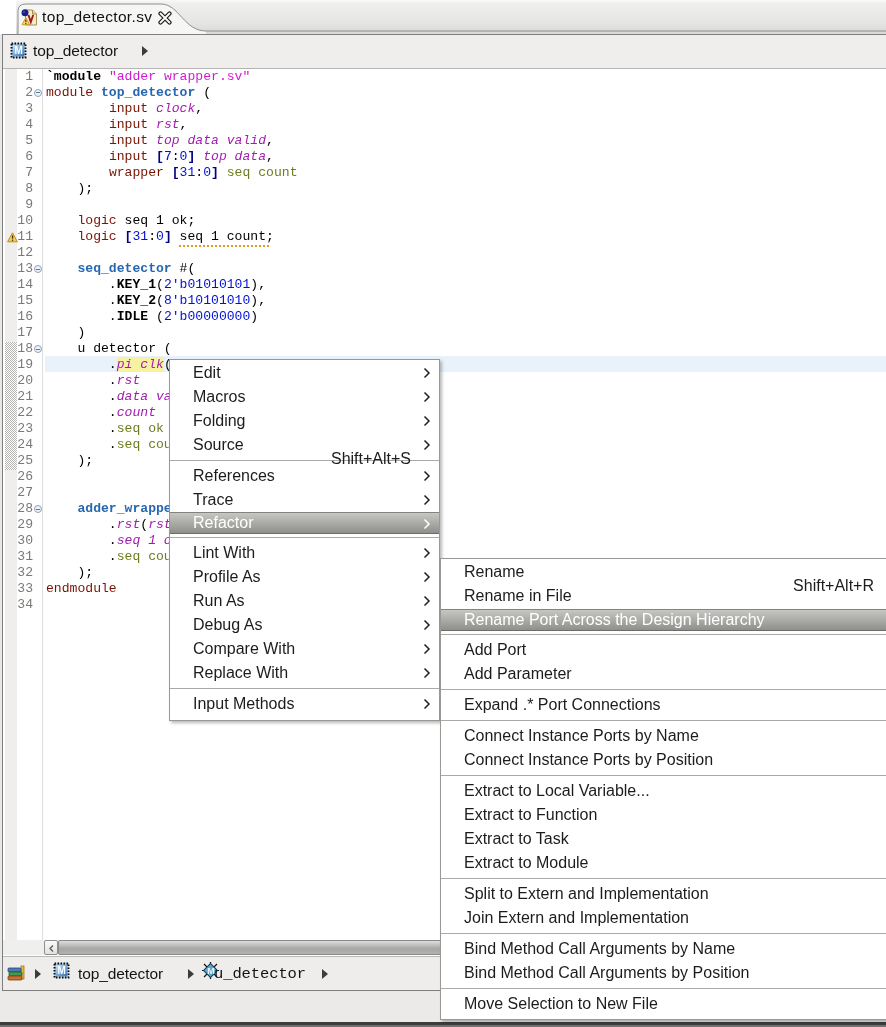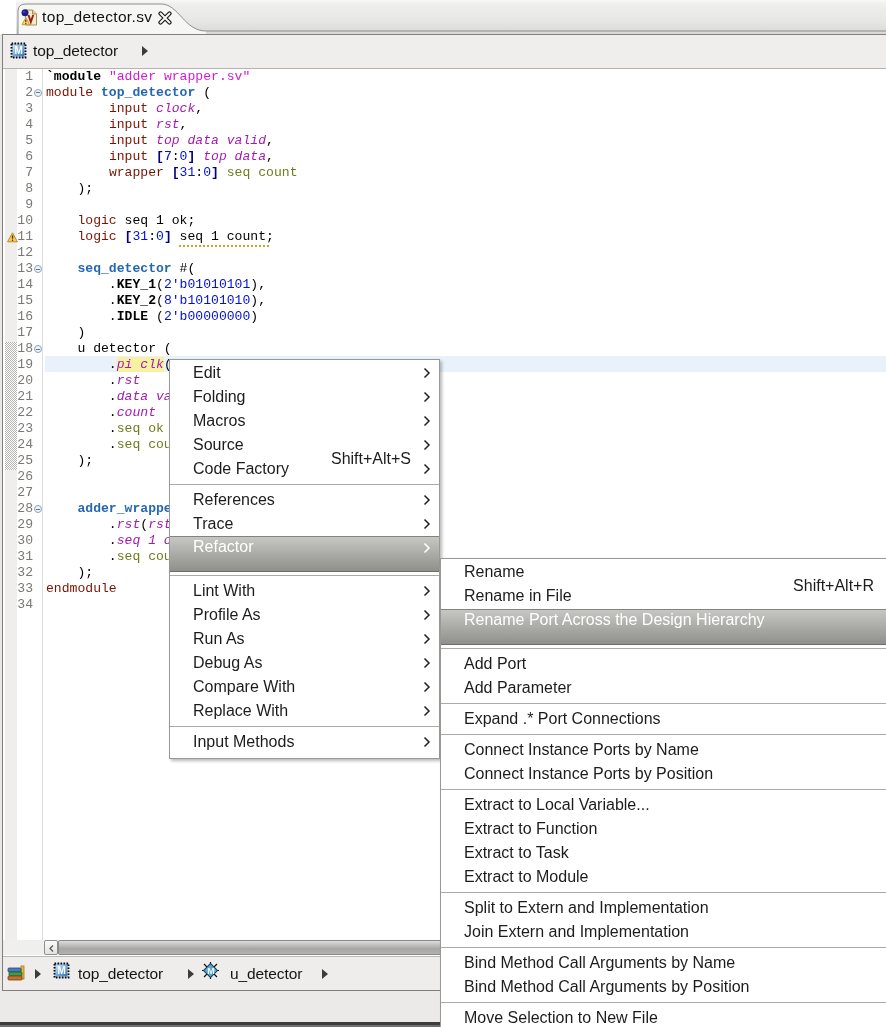--- a/index.html
+++ b/index.html
@@ -70,21 +70,21 @@
 #dark1 { position:absolute; left:0; top:1022px; width:886px; height:3px; background:#3c3c3c; }
 #dark2 { position:absolute; left:0; top:1025px; width:886px; height:2px; background:#6f6f6f; }
 
 
 .menu { position:absolute; background:#fff; border:1px solid #989894;
   box-shadow:2px 2px 3px rgba(0,0,0,0.28); font-size:16px; color:#1c1c1c; }
 .mi { position:relative; height:24px; line-height:23px; padding-left:23px; white-space:nowrap; }
 .mi .acc { position:absolute; top:14px;margin-left:40px; }
 .mi svg.chev { position:absolute; top:6px; }
 .msep { height:0; border-top:1px solid #aaaaa6; margin:3px 0; }
-.hl { height:36px; line-height:20px; margin:1px 0; color:#fff;
+.hl { height:22px; line-height:20px; margin:1px 0; color:#fff;
   background:linear-gradient(#c6c6c3,#8f8f8c); border-top:1px solid #82827e; border-bottom:1px solid #6d6d69; }
 #menu1 { left:169px; top:359px; width:271px; padding-top:1px; padding-bottom:4px; }
 #menu1 .hl { margin:0 0 2px; }
 #menu1 .acc { right:28px; }
 #menu1 svg.chev { right:8px; }
 #menu2 { left:440px; top:558px; width:450px; padding-top:1px; padding-bottom:3px; }
 #menu2 .acc { right:15px; }
 </style>
 </head>
 <body>
@@ -236,44 +236,41 @@
       </svg>
       <span class="lbl" style="left:75px;">top_detector</span>
       <div class="tri" style="left:185px; top:12px;"></div>
       <svg style="position:absolute;left:198px;top:4px;" width="19" height="19" viewBox="0 0 19 19">
         <g stroke="#111" stroke-width="1.2">
           <path d="M3,3 L16,16 M16,3 L3,16 M9.5,1 L9.5,18 M1,9.5 L18,9.5"></path>
         </g>
         <rect x="4.55" y="4.55" width="9.9" height="9.9" transform="rotate(45 9.5 9.5)" fill="#5aa7c8" stroke="#1a3a5c" stroke-width="1"></rect>
         <text x="6.3" y="13" font-size="9" font-weight="bold" fill="#eaf4fa" font-family="Liberation Sans">M</text>
       </svg>
-      <span class="lbl" style="left:227px;">u_detector</span>
+      <span class="lbl" style="left:211px;font-family:Liberation Mono, monospace;">u_detector</span>
       <div class="tri" style="left:319px; top:12px;"></div>
     </div>
   </div>
 
   <div id="gapbot"></div>
   <div id="dark1"></div>
   <div id="dark2"></div>
 
   
   <div class="menu" id="menu1">
     <div class="mi">Edit<svg class="chev" width="8" height="12" viewBox="0 0 8 12">
           <path d="M1.5,1.5 L6,6 L1.5,10.5" stroke="#222" stroke-width="1.5" fill="none"></path>
         </svg></div>
+    <div class="mi">Macros<svg class="chev" width="8" height="12" viewBox="0 0 8 12">
+          <path d="M1.5,1.5 L6,6 L1.5,10.5" stroke="#222" stroke-width="1.5" fill="none"></path>
+        </svg></div>
     <div class="mi">Folding<svg class="chev" width="8" height="12" viewBox="0 0 8 12">
           <path d="M1.5,1.5 L6,6 L1.5,10.5" stroke="#222" stroke-width="1.5" fill="none"></path>
         </svg></div>
-    <div class="mi">Macros<svg class="chev" width="8" height="12" viewBox="0 0 8 12">
-          <path d="M1.5,1.5 L6,6 L1.5,10.5" stroke="#222" stroke-width="1.5" fill="none"></path>
-        </svg></div>
     <div class="mi">Source<span class="acc">Shift+Alt+S</span><svg class="chev" width="8" height="12" viewBox="0 0 8 12">
-          <path d="M1.5,1.5 L6,6 L1.5,10.5" stroke="#222" stroke-width="1.5" fill="none"></path>
-        </svg></div>
-    <div class="mi">Code Factory<svg class="chev" width="8" height="12" viewBox="0 0 8 12">
           <path d="M1.5,1.5 L6,6 L1.5,10.5" stroke="#222" stroke-width="1.5" fill="none"></path>
         </svg></div>
     <div class="msep"></div>
     <div class="mi">References<svg class="chev" width="8" height="12" viewBox="0 0 8 12">
           <path d="M1.5,1.5 L6,6 L1.5,10.5" stroke="#222" stroke-width="1.5" fill="none"></path>
         </svg></div>
     <div class="mi">Trace<svg class="chev" width="8" height="12" viewBox="0 0 8 12">
           <path d="M1.5,1.5 L6,6 L1.5,10.5" stroke="#222" stroke-width="1.5" fill="none"></path>
         </svg></div>
     <div class="mi hl">Refactor<svg class="chev" width="8" height="12" viewBox="0 0 8 12" style="top:5px;">

